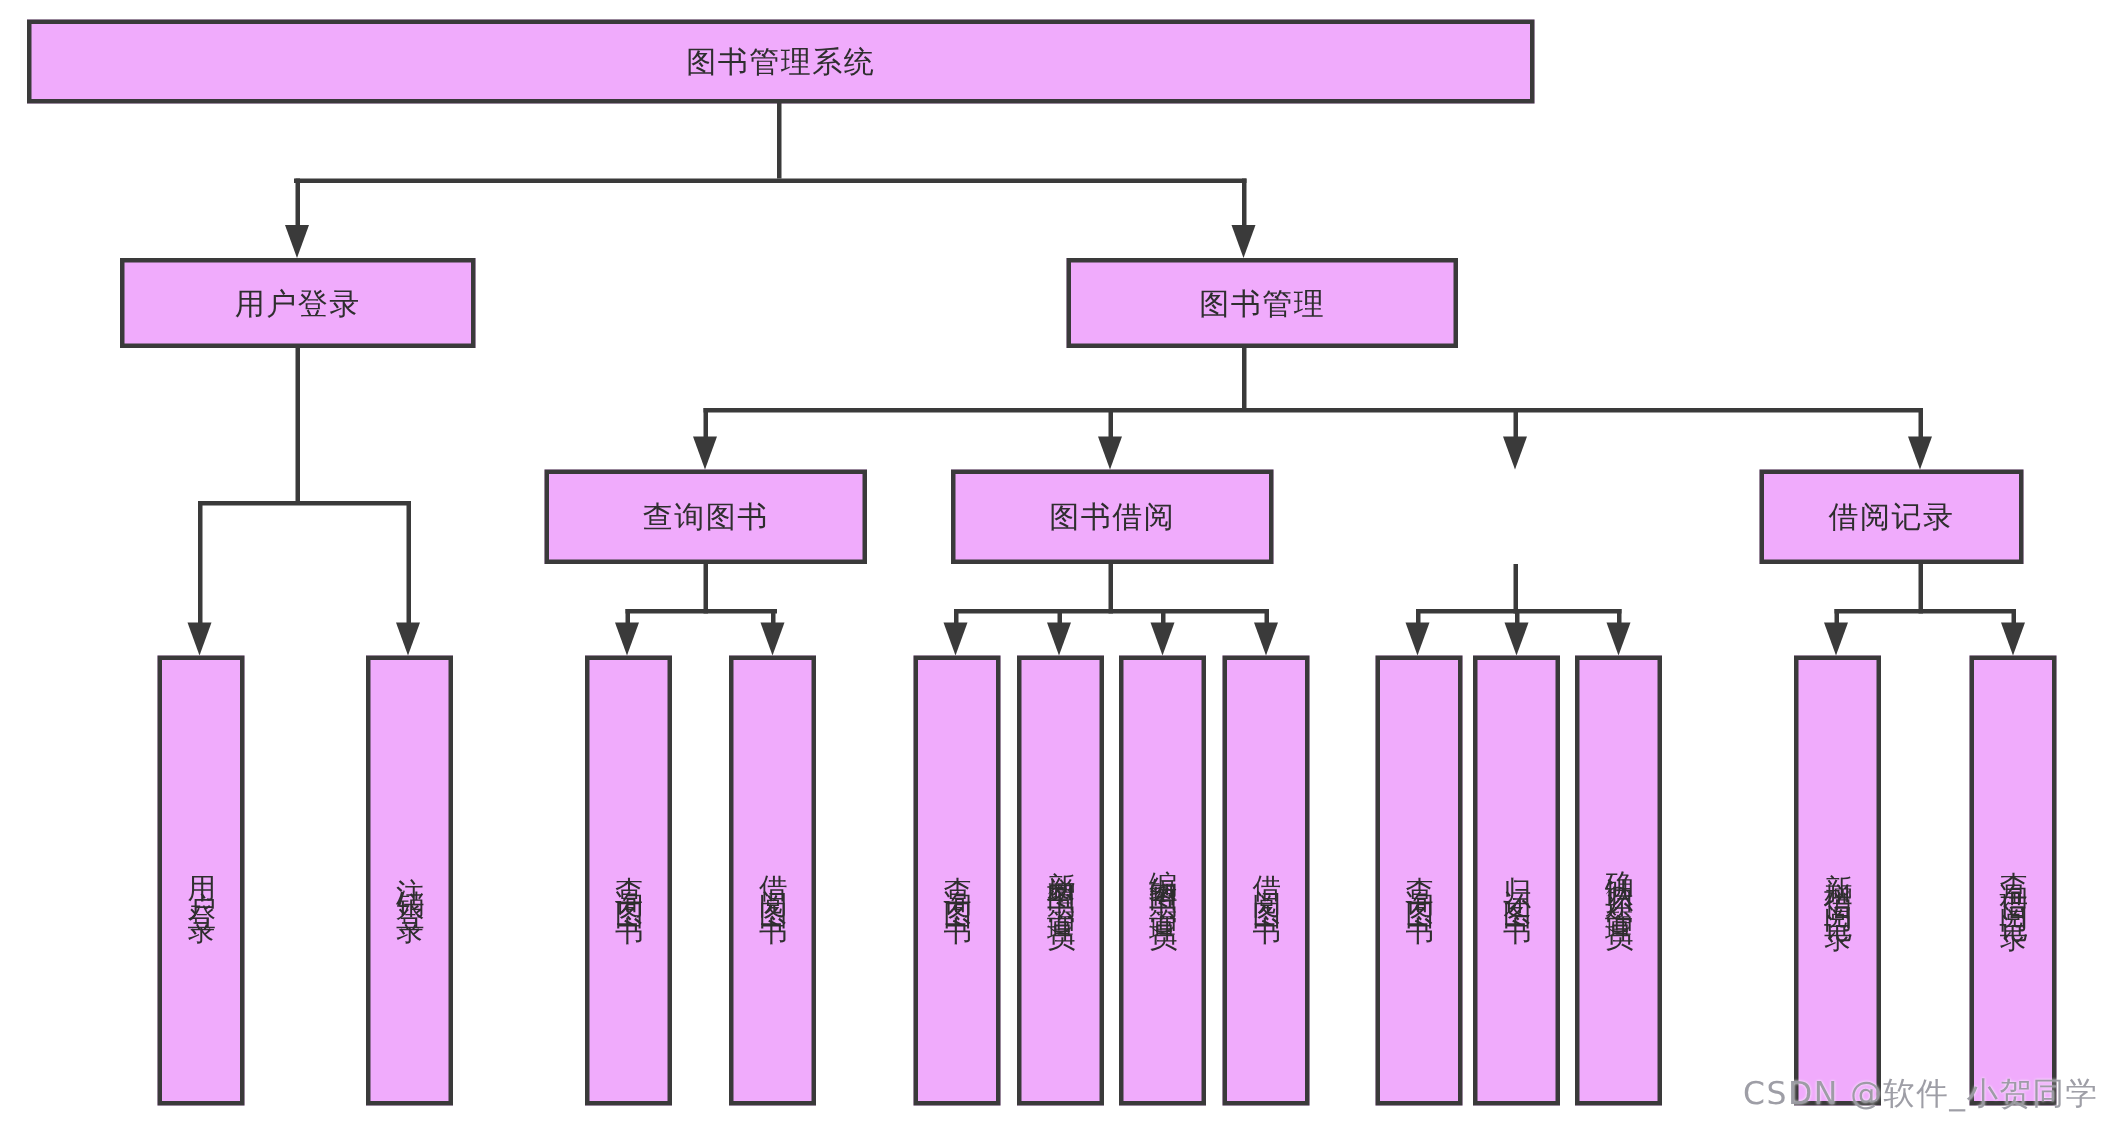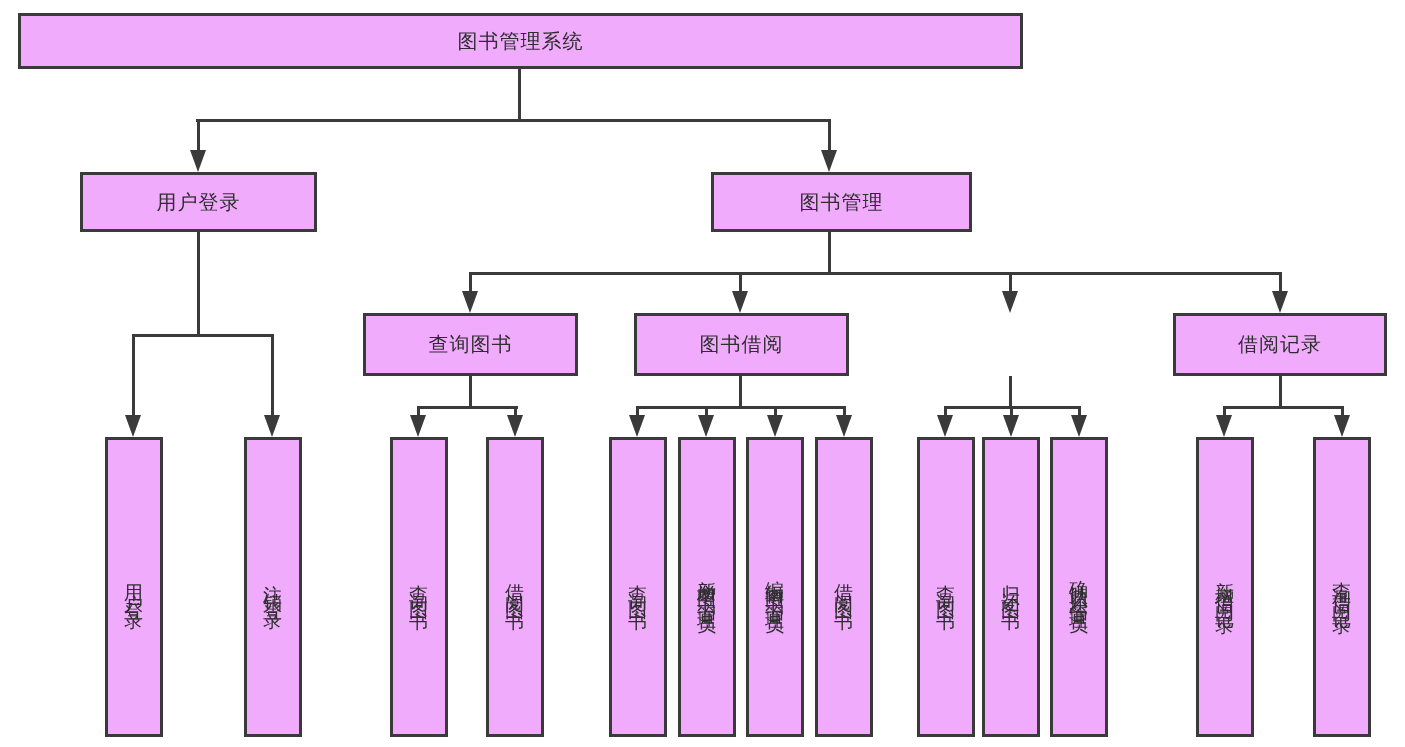--- a/index.html
+++ b/index.html
@@ -45,21 +45,21 @@
   <div class="node h" style="left:711px;top:172px;width:261px;height:60px">
     <span>图书管理</span>
   </div>
 
   <div class="node h" style="left:363px;top:313px;width:215px;height:63px">
     <span>查询图书</span>
   </div>
   <div class="node h" style="left:634px;top:313px;width:215px;height:63px">
     <span>图书借阅</span>
   </div>
-  <div class="node h" style="left:1173px;top:313px;width:214px;height:63px">
+  <div class="node h" style="left:1173px;top:313px;width:176px;height:63px">
     <span>借阅记录</span>
   </div>
 
   <div class="node v" style="left:105px;top:437px;width:58px;height:300px">
     <span>用户登录</span>
   </div>
   <div class="node v" style="left:244px;top:437px;width:58px;height:300px">
     <span>注销登录</span>
   </div>
 
@@ -152,13 +152,14 @@
   <div class="vl" style="left:1078px;top:406px;height:12px"></div>
   <div class="arrow" style="left:1071px;top:415px"></div>
 
   <div class="vl" style="left:1279px;top:376px;height:33px"></div>
   <div class="hl" style="left:1223px;top:406px;width:121px"></div>
   <div class="vl" style="left:1223px;top:406px;height:12px"></div>
   <div class="arrow" style="left:1216px;top:415px"></div>
   <div class="vl" style="left:1341px;top:406px;height:12px"></div>
   <div class="arrow" style="left:1334px;top:415px"></div>
 
+  <div id="watermark">CSDN @软件_小贺同学</div>
 </div>
 
 </body></html>

